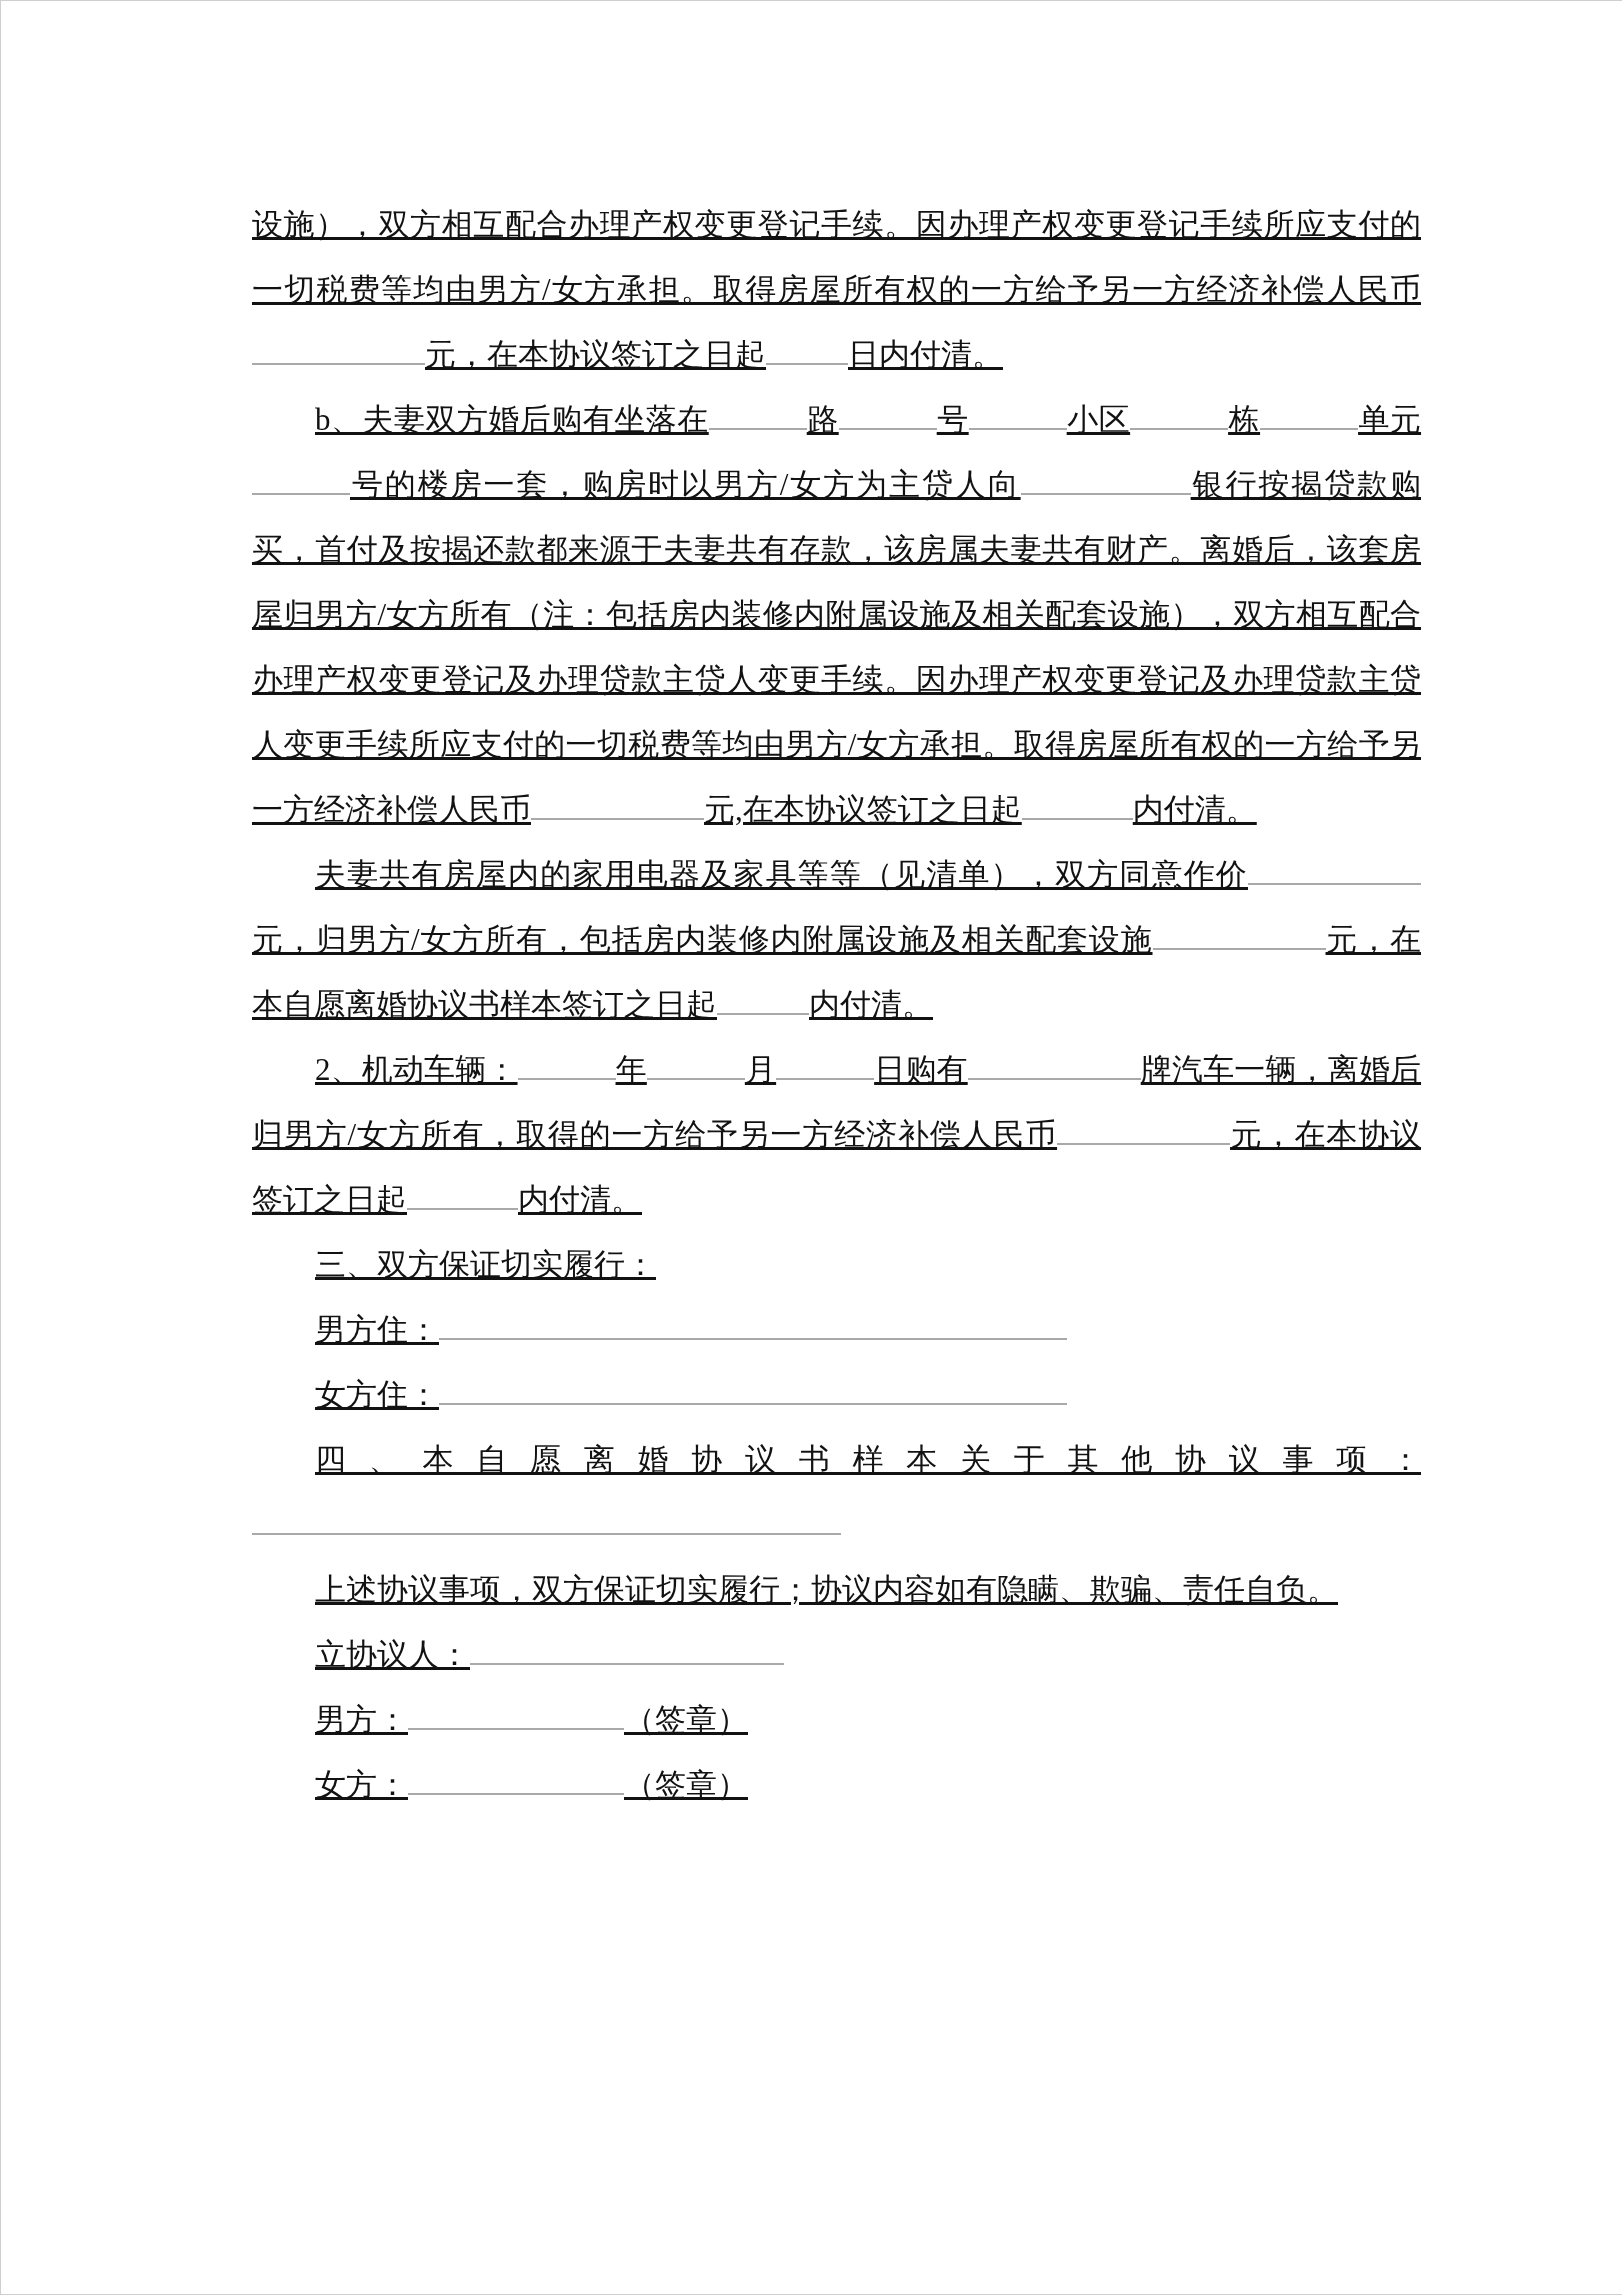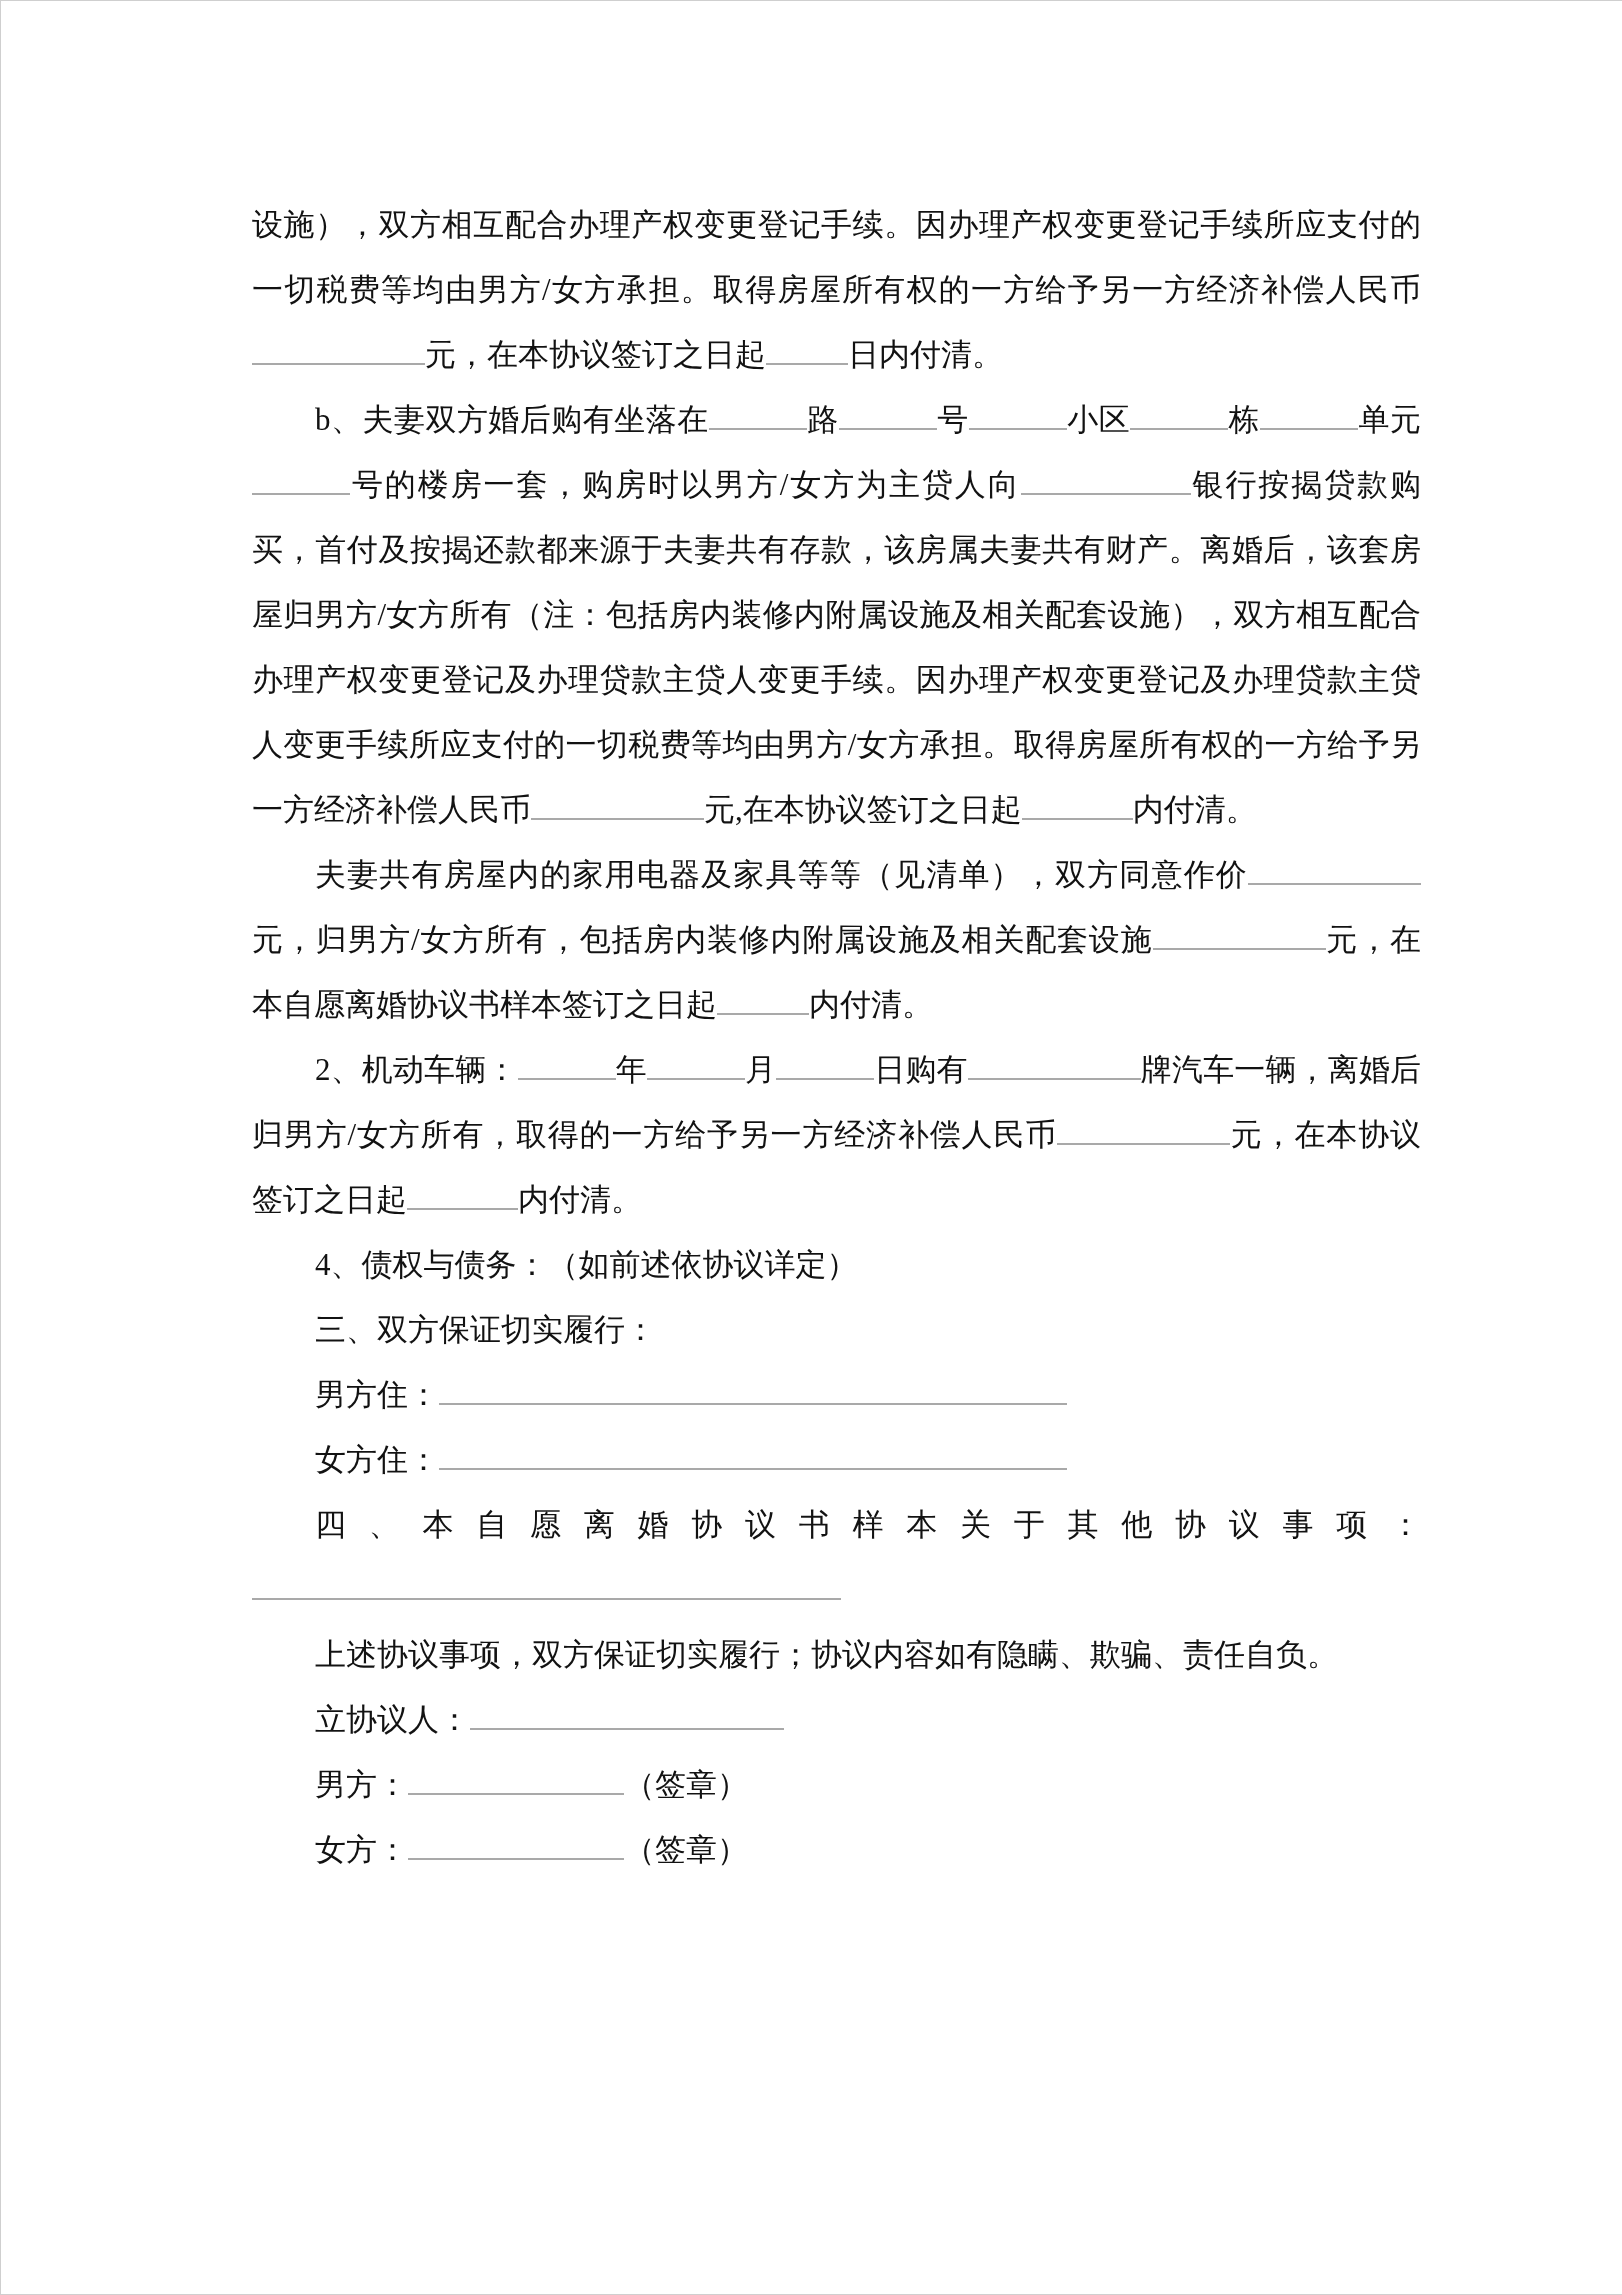--- a/index.html
+++ b/index.html
@@ -16,20 +16,21 @@
     border: 1.3px solid #cfcfcf;
     font-family: "Liberation Serif", "DejaVu Serif", serif;
     color: #121212;
     overflow: hidden;
   }
   .content {
     position: absolute;
     left: 251px;
     top: 191px;
     width: 1169px;
+    text-decoration: underline;
   }
   .para {
     margin: 0;
     padding: 0;
     font-size: 31px;
     line-height: 65px;
     text-align: justify;
     word-break: normal;
   }
   .para.indent {
@@ -44,21 +45,20 @@
 </style>
 </head>
 <body>
 
 <div class="page">
   <div class="content">
       <p class="para"><span>设施），双方相互配合办理产权变更登记手续。因办理产权变更登记手续所应支付的一切税费等均由男方/女方承担。取得房屋所有权的一方给予另一方经济补偿人民币</span><span class="blank" style="width: 173px;"></span><span>元，在本协议签订之日起</span><span class="blank" style="width: 82px;"></span><span>日内付清。</span></p>
       <p class="para indent"><span>b、夫妻双方婚后购有坐落在</span><span class="blank" style="width: 98px;"></span><span>路</span><span class="blank" style="width: 98px;"></span><span>号</span><span class="blank" style="width: 98px;"></span><span>小区</span><span class="blank" style="width: 98px;"></span><span>栋</span><span class="blank" style="width: 98px;"></span><span>单元</span><span class="blank" style="width: 98px;"></span><span>号的楼房一套，购房时以男方/女方为主贷人向</span><span class="blank" style="width: 170px;"></span><span>银行按揭贷款购买，首付及按揭还款都来源于夫妻共有存款，该房属夫妻共有财产。离婚后，该套房屋归男方/女方所有（注：包括房内装修内附属设施及相关配套设施），双方相互配合办理产权变更登记及办理贷款主贷人变更手续。因办理产权变更登记及办理贷款主贷人变更手续所应支付的一切税费等均由男方/女方承担。取得房屋所有权的一方给予另一方经济补偿人民币</span><span class="blank" style="width: 173px;"></span><span>元,在本协议签订之日起</span><span class="blank" style="width: 111px;"></span><span>内付清。</span></p>
       <p class="para indent"><span>夫妻共有房屋内的家用电器及家具等等（见清单），双方同意作价</span><span class="blank" style="width: 173px;"></span><span>元，归男方/女方所有，包括房内装修内附属设施及相关配套设施</span><span class="blank" style="width: 173px;"></span><span>元，在本自愿离婚协议书样本签订之日起</span><span class="blank" style="width: 92px;"></span><span>内付清。</span></p>
       <p class="para indent"><span>2、机动车辆：</span><span class="blank" style="width: 98px;"></span><span>年</span><span class="blank" style="width: 98px;"></span><span>月</span><span class="blank" style="width: 98px;"></span><span>日购有</span><span class="blank" style="width: 173px;"></span><span>牌汽车一辆，离婚后归男方/女方所有，取得的一方给予另一方经济补偿人民币</span><span class="blank" style="width: 173px;"></span><span>元，在本协议签订之日起</span><span class="blank" style="width: 111px;"></span><span>内付清。</span></p>
-      <p class="para indent"><span>4、债权与债务：（如前述依协议详定）</span></p>
       <p class="para indent"><span>三、双方保证切实履行：</span></p>
       <p class="para indent"><span>男方住：</span><span class="blank" style="width: 628px;"></span></p>
       <p class="para indent"><span>女方住：</span><span class="blank" style="width: 628px;"></span></p>
       <p class="para indent"><span>四、本自愿离婚协议书样本关于其他协议事项：</span><span class="blank" style="width: 589px;"></span></p>
       <p class="para indent"><span>上述协议事项，双方保证切实履行；协议内容如有隐瞒、欺骗、责任自负。</span></p>
       <p class="para indent"><span>立协议人：</span><span class="blank" style="width: 314px;"></span></p>
       <p class="para indent"><span>男方：</span><span class="blank" style="width: 216px;"></span><span>（签章）</span></p>
       <p class="para indent"><span>女方：</span><span class="blank" style="width: 216px;"></span><span>（签章）</span></p>
     </div>
 </div>

